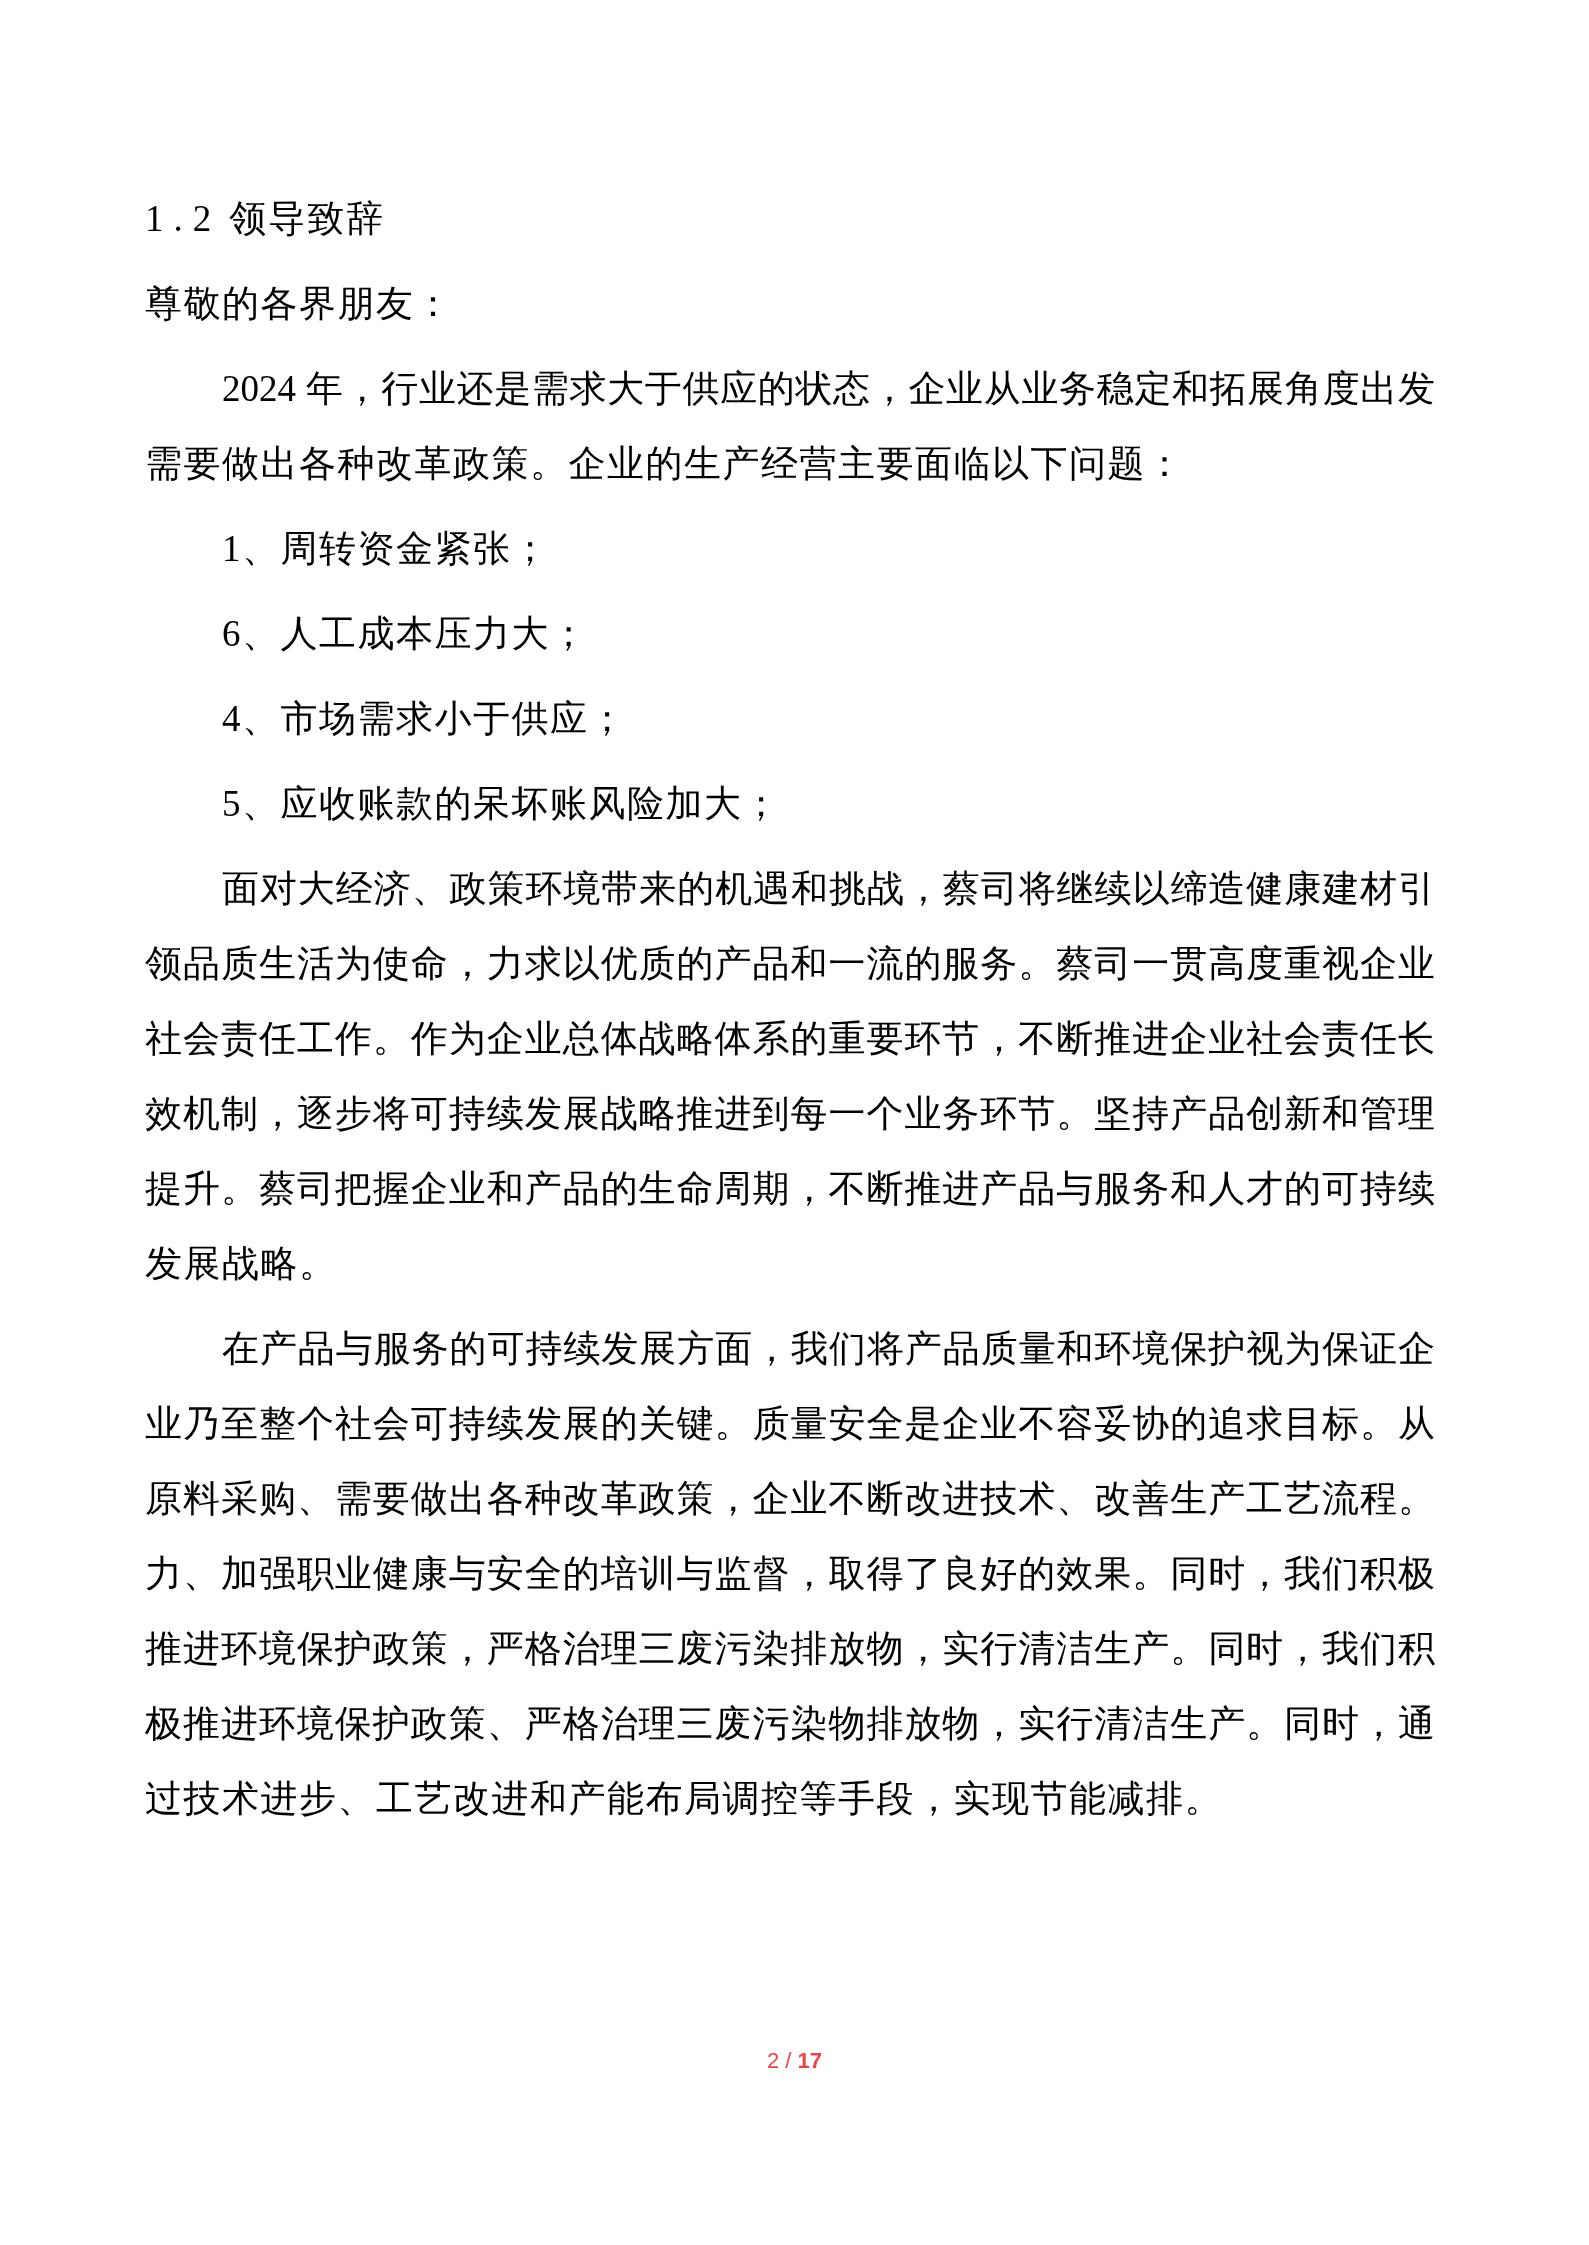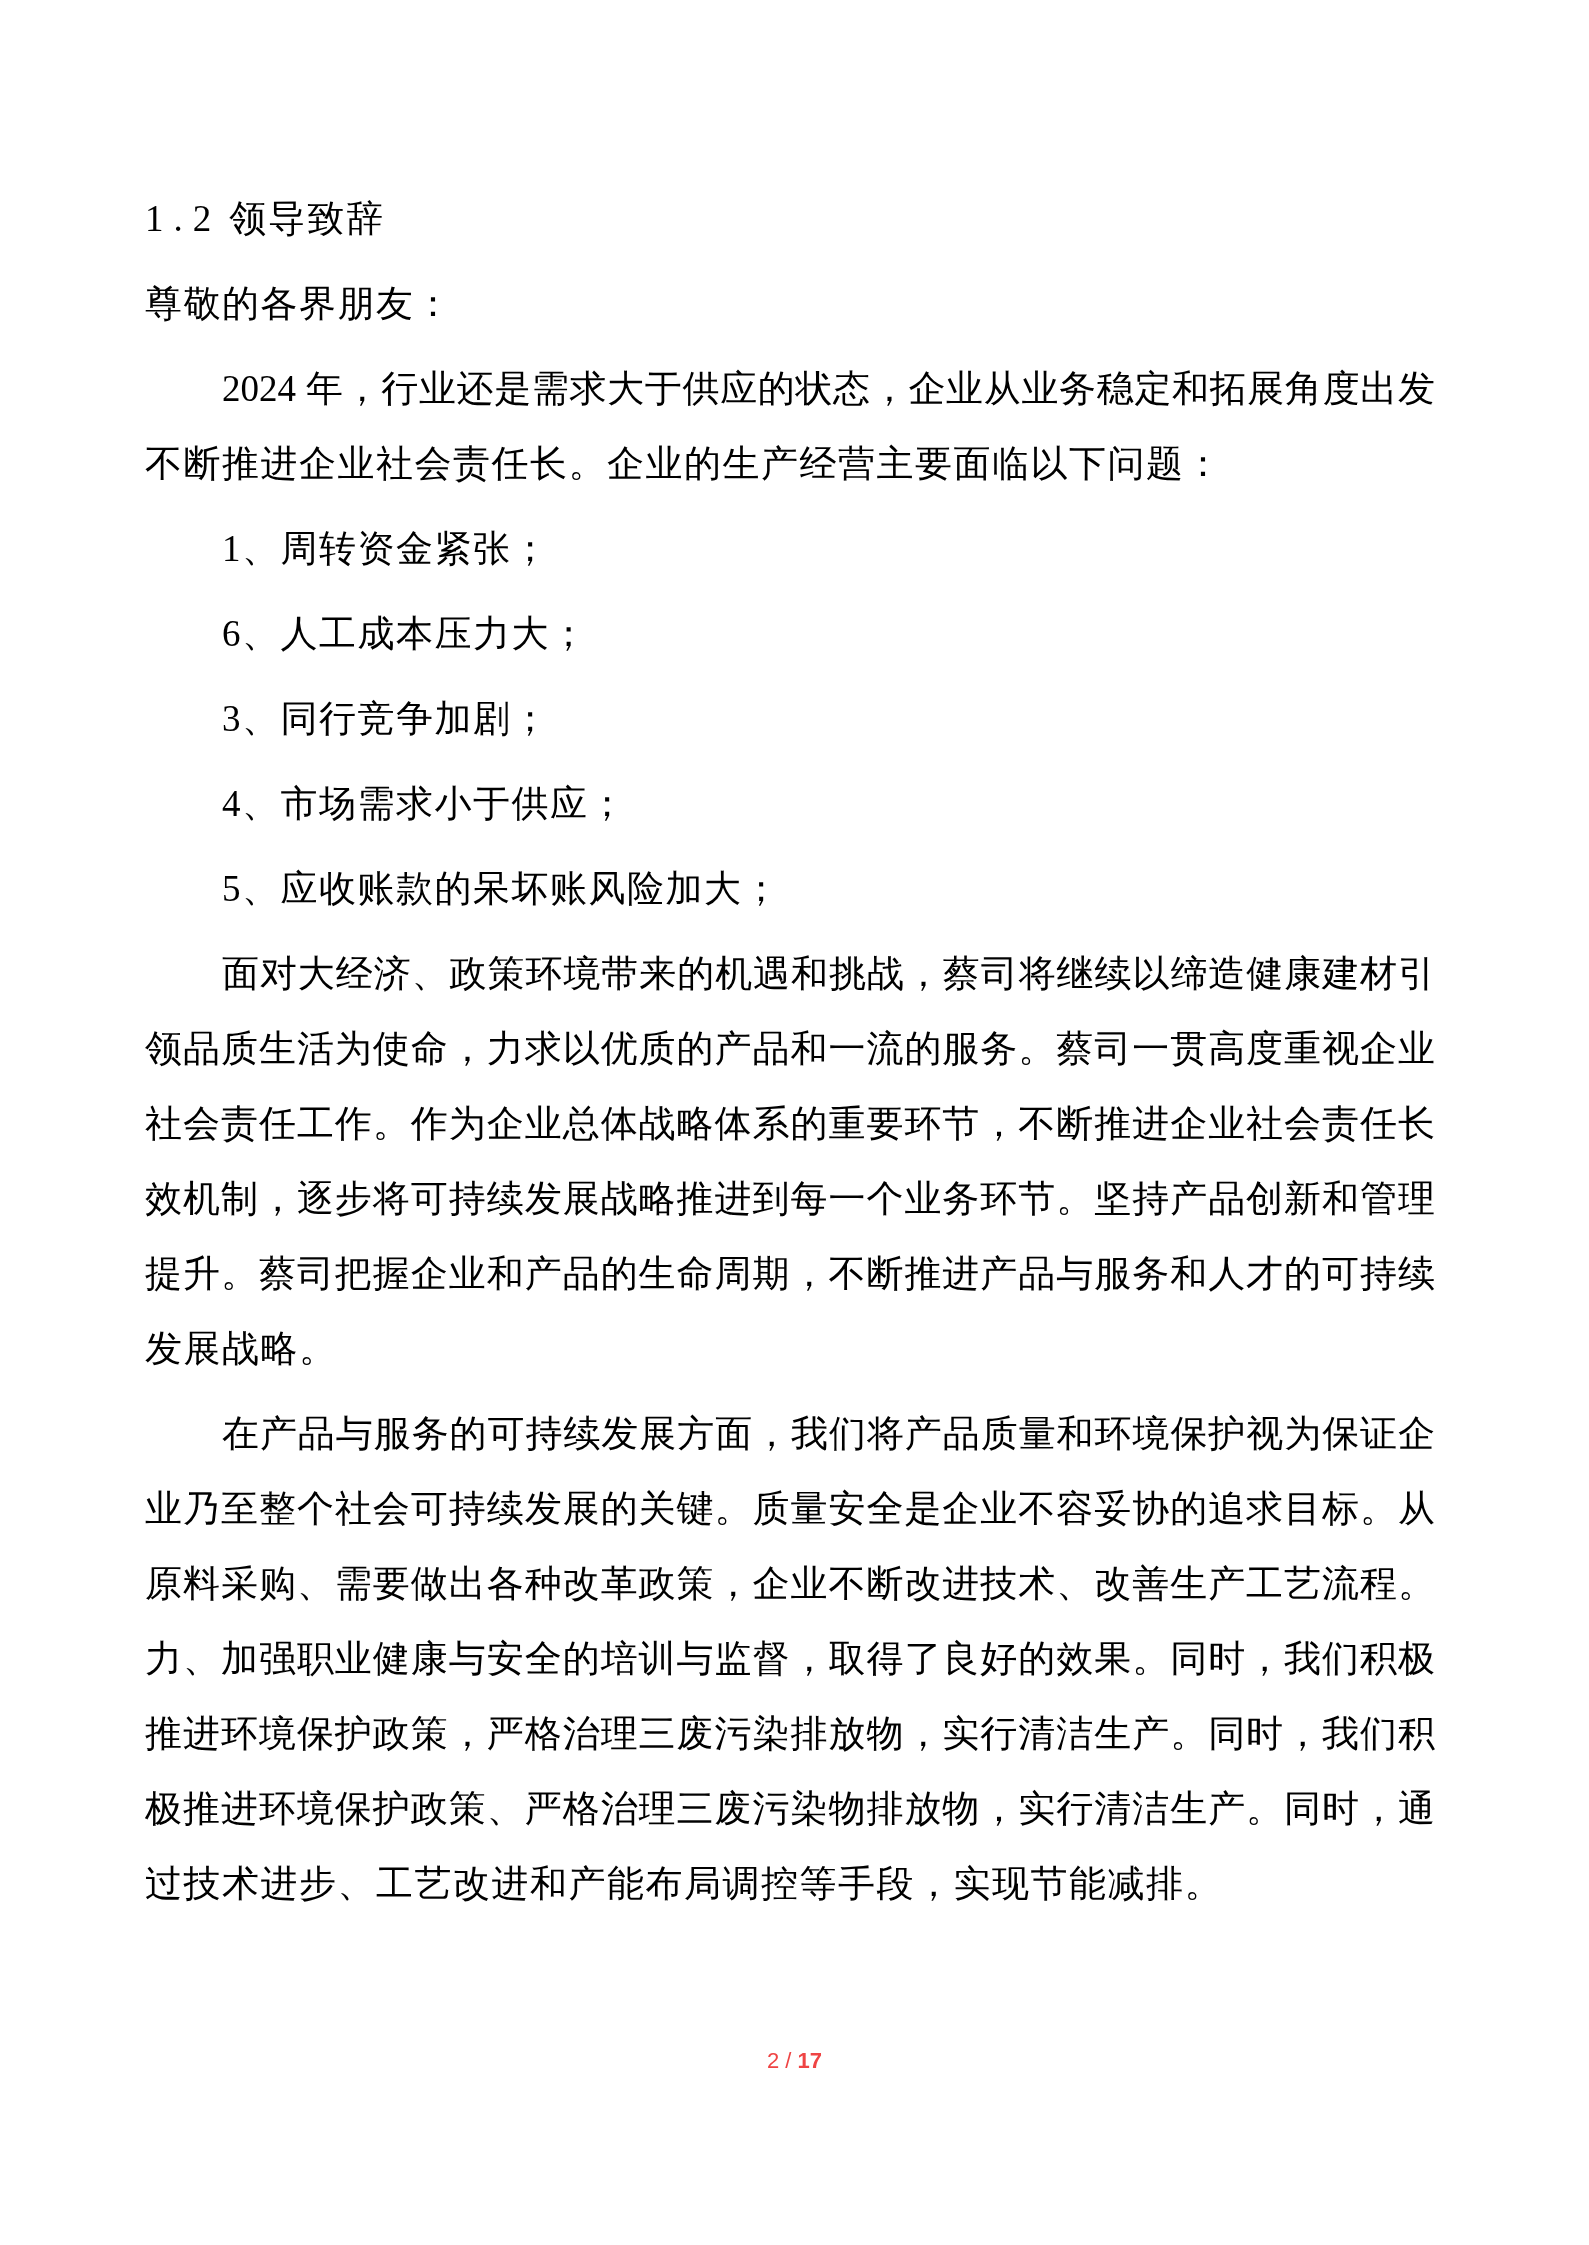--- a/index.html
+++ b/index.html
@@ -80,30 +80,27 @@
   <div class="content">
     <div class="heading">
       <span class="num">1.2</span><span class="title">领导致辞</span>
     </div>
     <div>
         <div class="para">
           <div class="tline">尊敬的各界朋友：</div>
         </div>
         <div class="para">
           <div class="tline indent full">2024 年，行业还是需求大于供应的状态，企业从业务稳定和拓展角度出发</div>
-          <div class="tline">不断推进企业社会责任长。企业的生产经营主要面临以下问题：</div>
+          <div class="tline">需要做出各种改革政策。企业的生产经营主要面临以下问题：</div>
         </div>
         <div class="para">
           <div class="tline indent">1、周转资金紧张；</div>
         </div>
         <div class="para">
           <div class="tline indent">6、人工成本压力大；</div>
-        </div>
-        <div class="para">
-          <div class="tline indent">3、同行竞争加剧；</div>
         </div>
         <div class="para">
           <div class="tline indent">4、市场需求小于供应；</div>
         </div>
         <div class="para">
           <div class="tline indent">5、应收账款的呆坏账风险加大；</div>
         </div>
         <div class="para">
           <div class="tline indent full">面对大经济、政策环境带来的机遇和挑战，蔡司将继续以缔造健康建材引</div>
           <div class="tline full">领品质生活为使命，力求以优质的产品和一流的服务。蔡司一贯高度重视企业</div>

